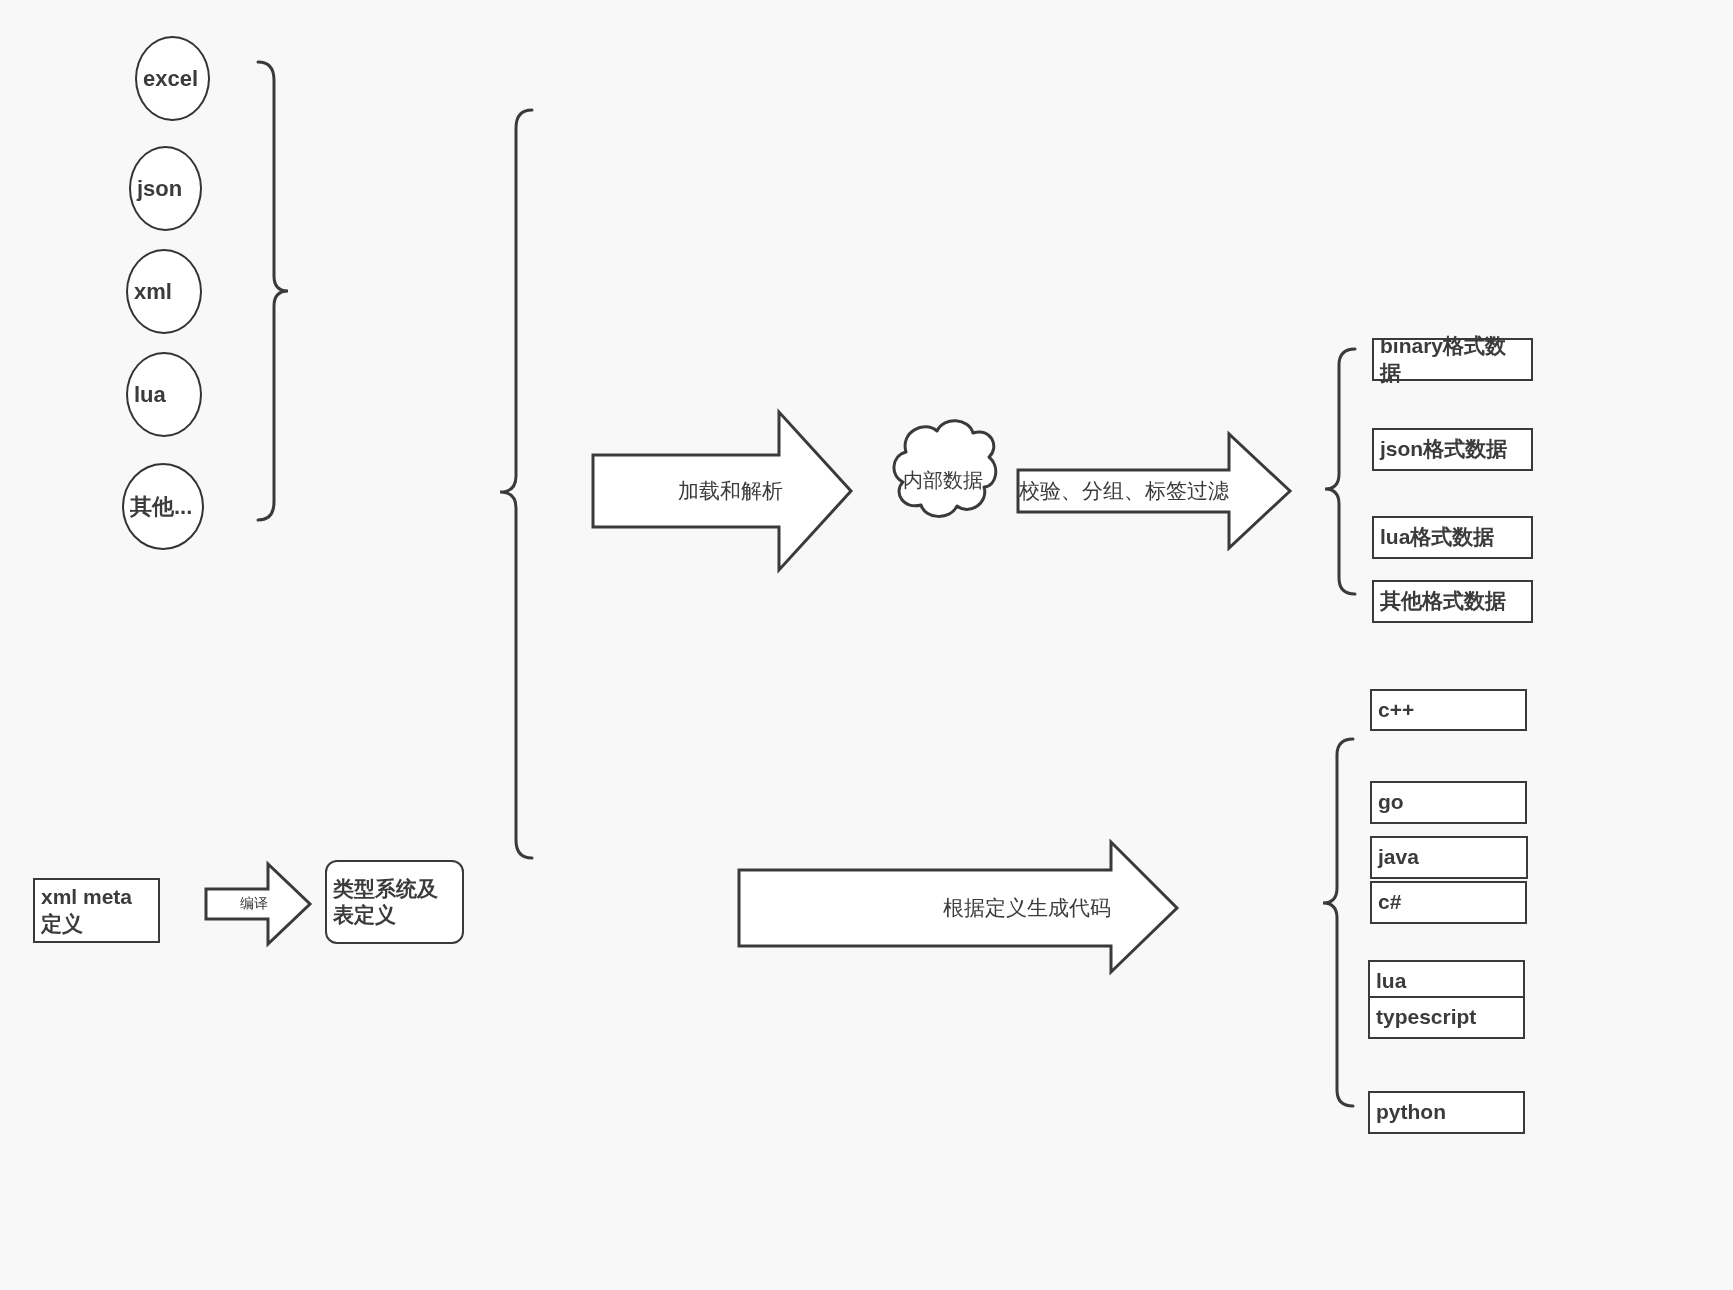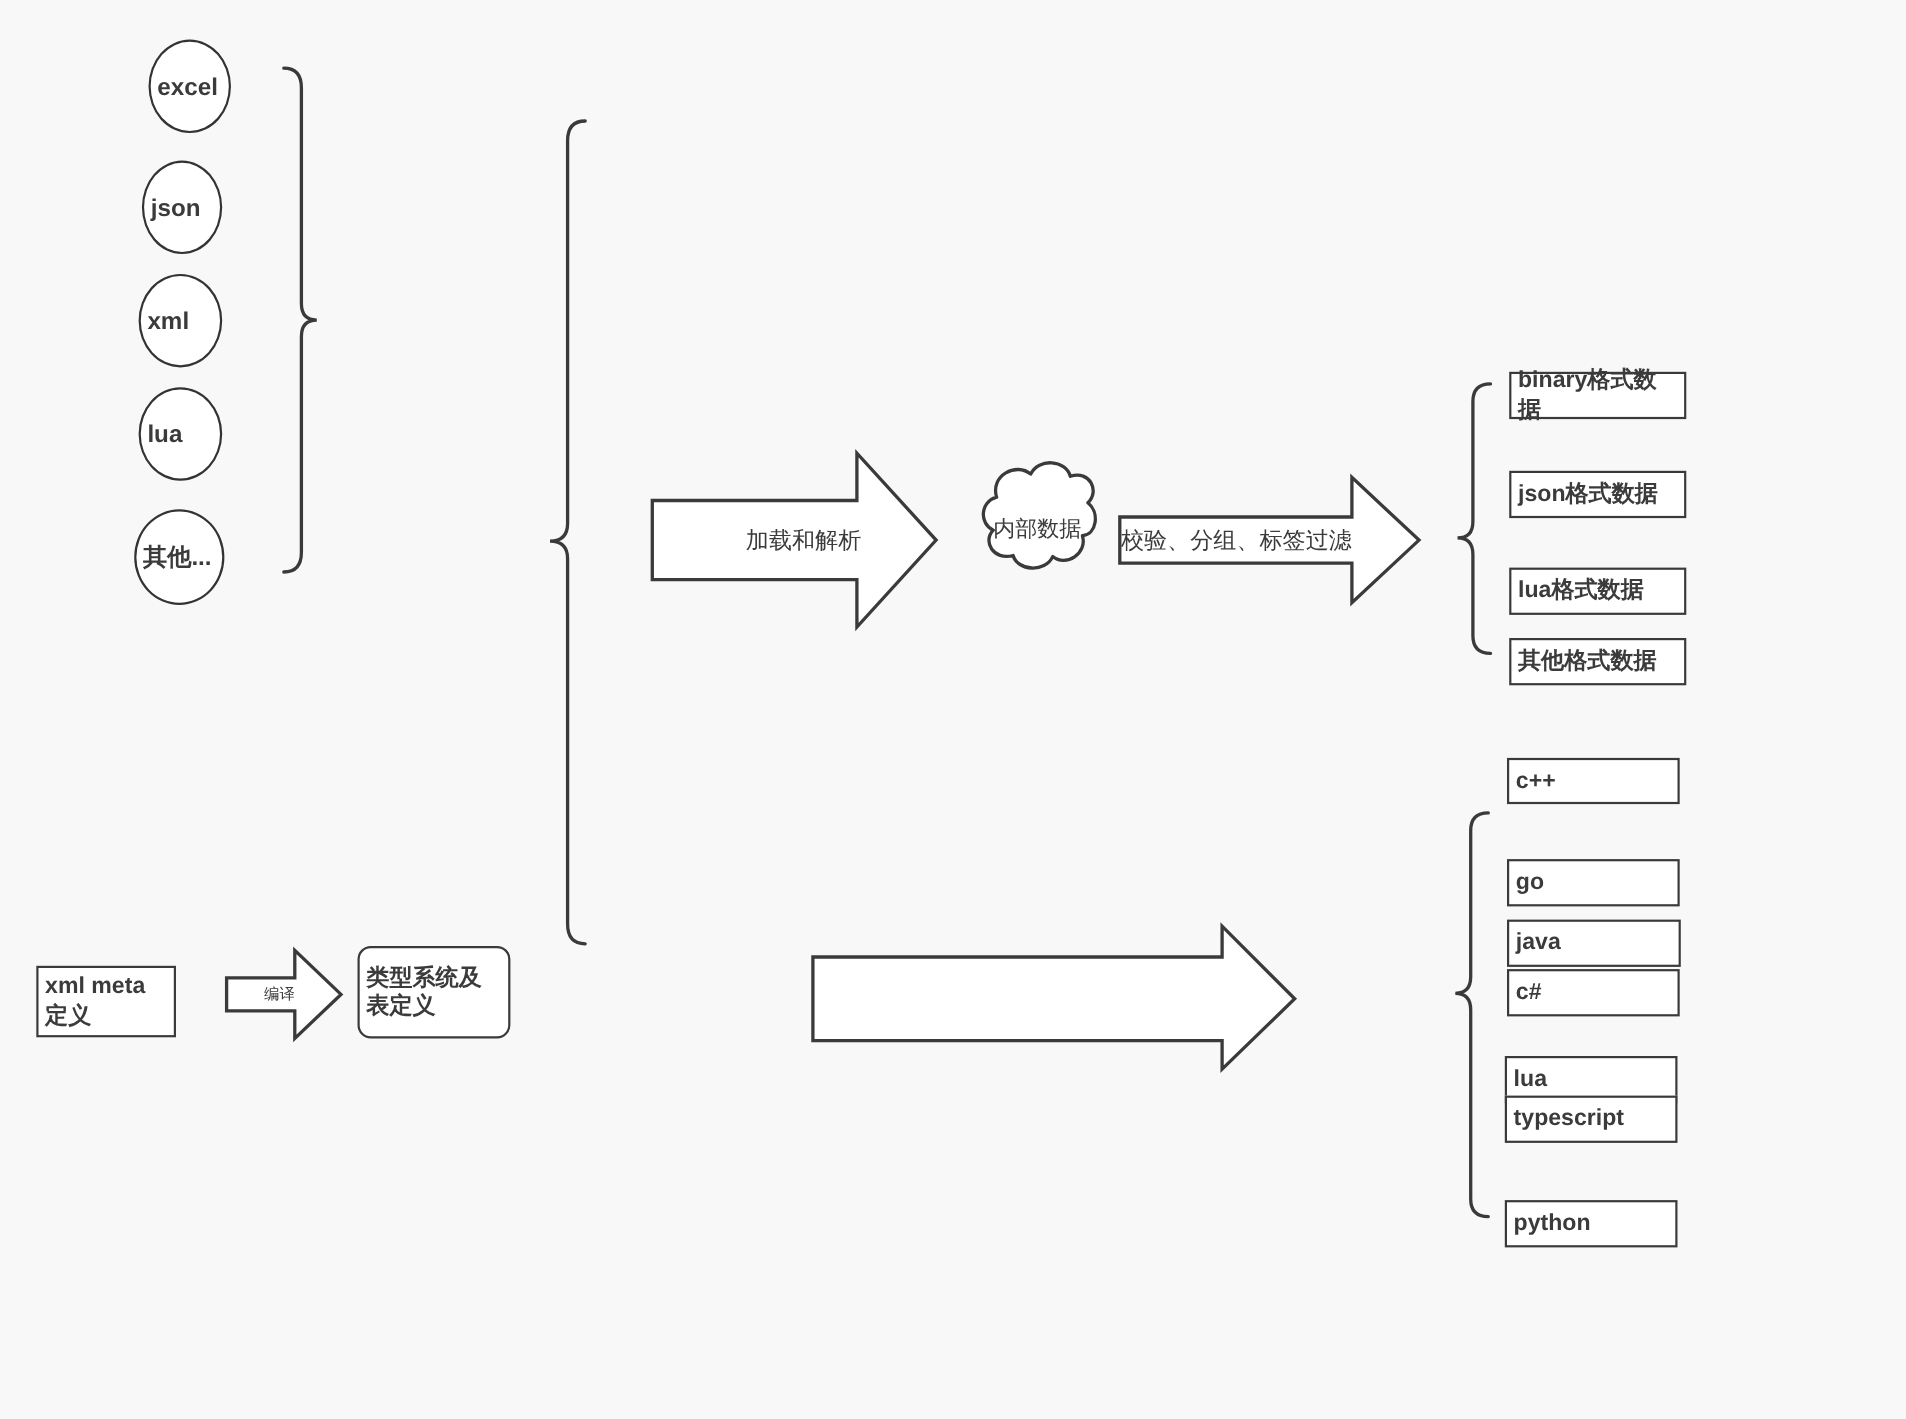--- a/index.html
+++ b/index.html
@@ -114,20 +114,23 @@
   </div>
 
   <div class="arrow-text" style="left:1018px;top:470px;width:211px;height:42px;">
     <span>校验、分组、标签过滤</span>
   </div>
 
   <div class="arrow-text" style="left:206px;top:889px;width:62px;height:30px;font-size:14px;">
     <span>编译</span>
   </div>
 
+  <div class="arrow-text" style="left:739px;top:887px;width:372px;height:42px;">
+    <span>根据定义生成代码</span>
+  </div>
 
   <div class="node rect" style="left:1372px;top:338px;width:161px;height:43px;">
     <span class="label-center">binary格式数据</span>
   </div>
 
   <div class="node rect" style="left:1372px;top:428px;width:161px;height:43px;">
     <span class="label-center">json格式数据</span>
   </div>
 
   <div class="node rect" style="left:1372px;top:516px;width:161px;height:43px;">

